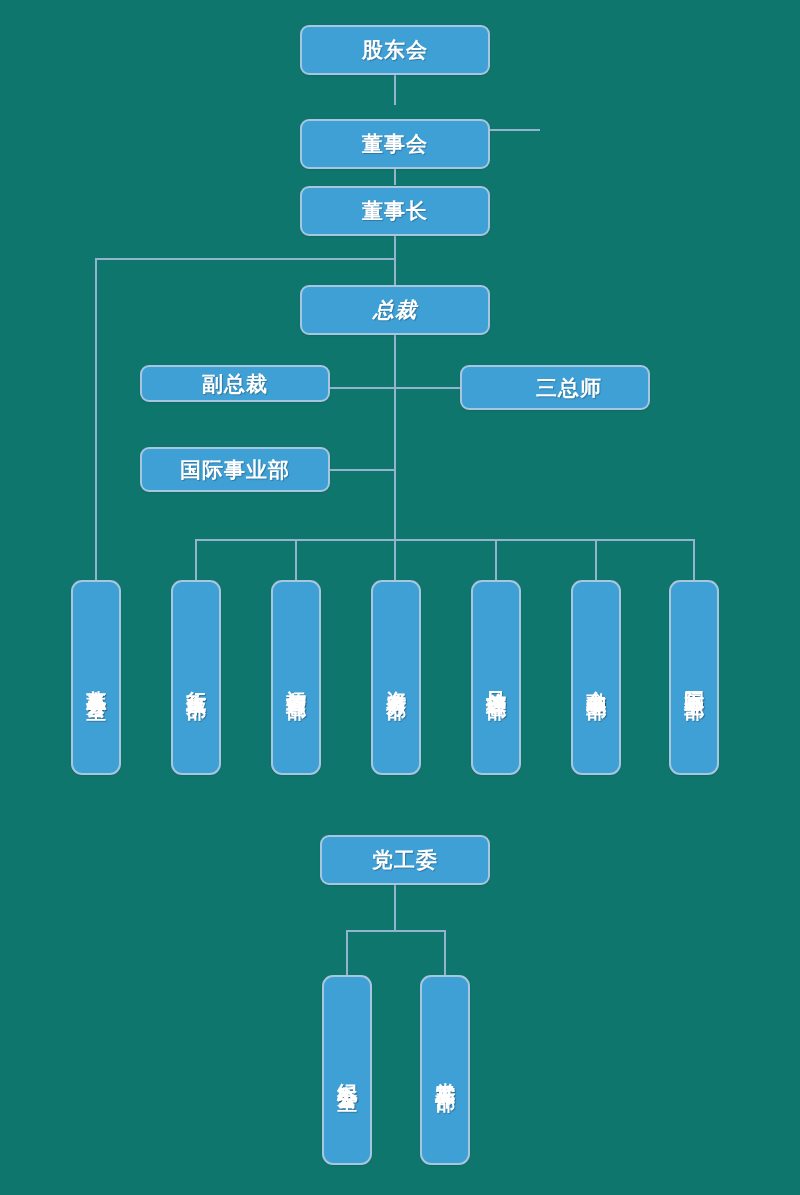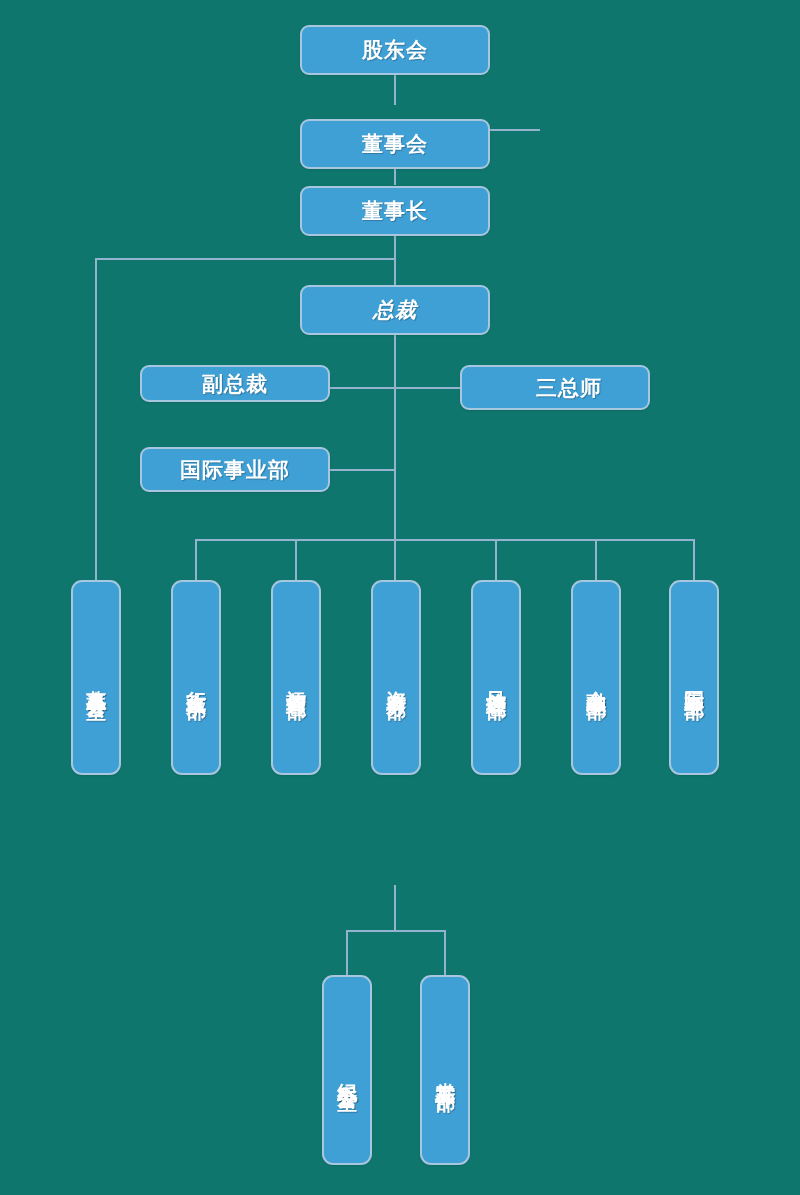--- a/index.html
+++ b/index.html
@@ -116,18 +116,19 @@
   <div class="node vert" style="left:271px; top:580px; width:50px; height:195px;">运营管理部</div>
 
   <div class="node vert" style="left:371px; top:580px; width:50px; height:195px;">资产财务部</div>
 
   <div class="node vert" style="left:471px; top:580px; width:50px; height:195px;">风控管理部</div>
 
   <div class="node vert" style="left:571px; top:580px; width:50px; height:195px;">金融事业部</div>
 
   <div class="node vert" style="left:669px; top:580px; width:50px; height:195px;">国际事业部</div>
 
+  <div class="node horiz" style="left:320px; top:835px; width:170px; height:50px;">党工委</div>
 
   <div class="node vert" style="left:322px; top:975px; width:50px; height:190px;">纪委办公室</div>
 
   <div class="node vert" style="left:420px; top:975px; width:50px; height:190px;">党群工作部</div>
 
 </div>
 
 </body></html>

